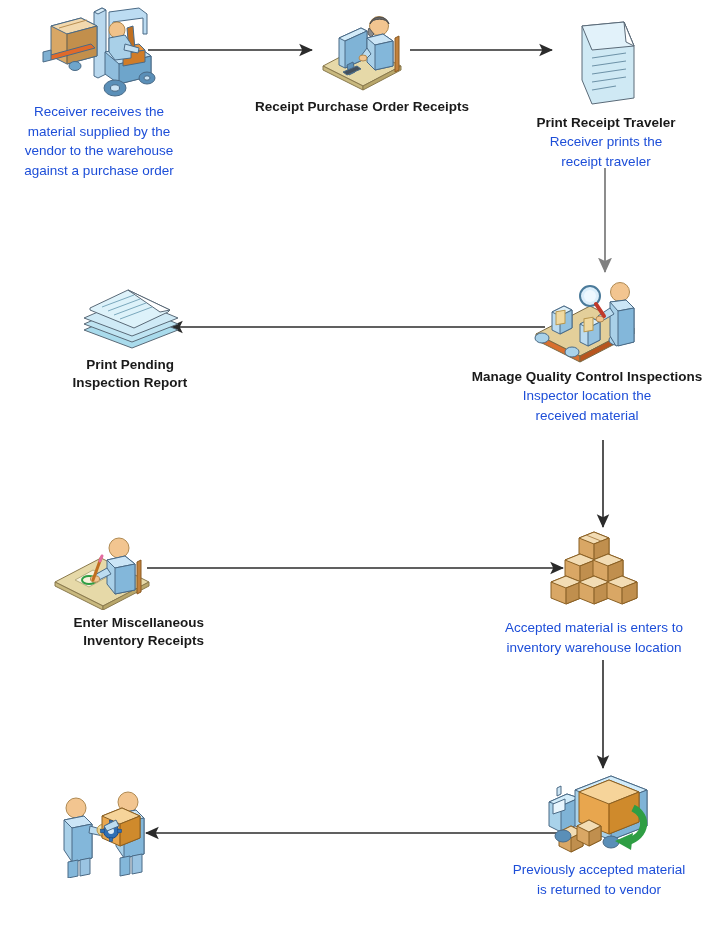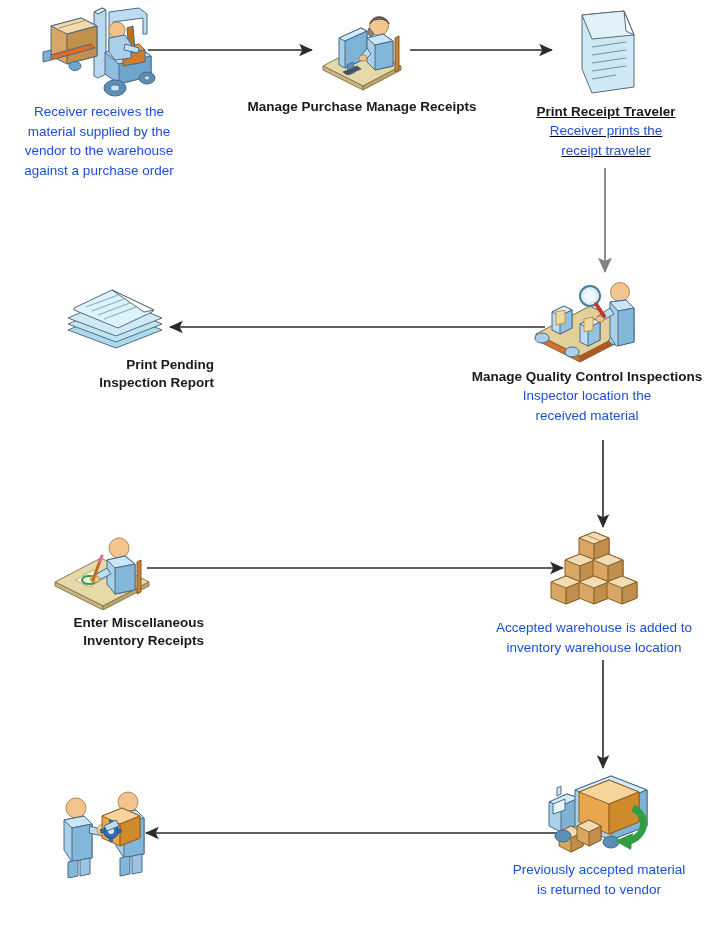--- a/index.html
+++ b/index.html
@@ -160,24 +160,24 @@
         <path d="M50,30 L66,26 L76,33 L76,58 L58,62 L50,54 Z" fill="#a9d0e8"></path>
         <path d="M50,30 L66,26 L76,33 L58,37 Z" fill="#cbe5f6"></path>
         <path d="M58,37 L76,33 L76,58 L58,62 Z" fill="#83b7da"></path>
 
         <path d="M50,40 L44,48 L48,52 L54,46 Z" fill="#bcdcf0"></path>
         <ellipse cx="46" cy="50" rx="4" ry="3" fill="#f2c590" stroke="#b08a52"></ellipse>
 
         <path d="M78,30 L82,28 L82,62 L78,64 Z" fill="#c2813c" stroke="#8a5a22"></path>
       </g>
     </svg>
-    <div class="node-title">Manage Purchase Manage Receipts</div>
-  </div>
-
-  <div class="node" style="left:500px; top:9px; width:212px;text-decoration:underline;">
+    <div class="node-title">Receipt Purchase Order Receipts</div>
+  </div>
+
+  <div class="node" style="left:500px; top:20px; width:212px;">
     <svg class="node-icon" width="76" height="90" viewBox="0 0 76 90">
       <g stroke="#5a6a78" stroke-width="1" stroke-linejoin="round">
         <path d="M14,6 L56,2 L66,26 L66,78 L24,84 L14,60 Z" fill="#cfe9f4"></path>
         <path d="M14,6 L56,2 L66,26 L24,30 Z" fill="#e2f2fa"></path>
         <path d="M56,2 L58,22 L66,26 Z" fill="#ffffff"></path>
         <g stroke="#6e93a8" stroke-width="1.2" fill="none">
           <path d="M24,38 L58,33"></path>
           <path d="M24,46 L58,41"></path>
           <path d="M24,54 L58,49"></path>
           <path d="M24,62 L58,57"></path>
@@ -227,21 +227,21 @@
         <circle cx="58" cy="18" r="10" fill="#dbeefb" stroke="#4a7a9a" stroke-width="2"></circle>
         <circle cx="58" cy="18" r="6" fill="#eef8ff" stroke="none"></circle>
         <path d="M64,26 L72,38" stroke="#c0392b" stroke-width="4" stroke-linecap="round"></path>
       </g>
     </svg>
     <div class="node-title">Manage Quality Control Inspections</div>
     <div class="node-desc">Inspector location the
 received material</div>
   </div>
 
-  <div class="node" style="left:14px; top:286px; width:200px;text-align:right;">
+  <div class="node" style="left:30px; top:286px; width:200px;">
     <svg class="node-icon" width="116" height="66" viewBox="0 0 116 66">
       <g stroke="#5a6a78" stroke-width="1" stroke-linejoin="round">
         <path d="M12,44 L58,24 L106,44 L60,62 Z" fill="#a9dbec"></path>
         <path d="M12,38 L58,18 L106,38 L60,56 Z" fill="#bfe4f2"></path>
         <path d="M12,32 L58,12 L106,32 L60,50 Z" fill="#cfeaf6"></path>
         <path d="M18,22 L56,4 L98,24 L96,26 L62,42 L18,24 Z" fill="#ddf2fa"></path>
         <path d="M56,4 L98,24 L88,26 Z" fill="#ffffff"></path>
         <g stroke="#7aa8bd" stroke-width="1" fill="none">
           <path d="M30,21 L62,9"></path>
           <path d="M36,25 L68,13"></path>
@@ -326,21 +326,21 @@
         </g>
         <g>
           <path d="M62,54 L77,48 L92,54 L92,70 L77,76 L62,70 Z" fill="#d9a765"></path>
           <path d="M62,54 L77,48 L92,54 L77,60 Z" fill="#f2dcb4"></path>
           <path d="M77,60 L92,54 L92,70 L77,76 Z" fill="#c08f4e"></path>
           <path d="M77,60 L77,76" stroke="#9c7338"></path>
         </g>
       </g>
     </svg>
 
-    <div class="node-desc">Accepted warehouse is added to
+    <div class="node-desc">Accepted material is enters to
 inventory warehouse location</div>
   </div>
 
   <div class="node" style="left:470px; top:772px; width:258px;">
     <svg class="node-icon" width="108" height="88" viewBox="0 0 108 88">
       <g stroke="#4a6a86" stroke-width="1" stroke-linejoin="round">
 
         <path d="M4,30 L22,22 L34,26 L34,52 L16,60 L4,54 Z" fill="#a9d2ea"></path>
         <path d="M4,30 L22,22 L34,26 L16,34 Z" fill="#d2ecfa"></path>
         <path d="M16,34 L34,26 L34,52 L16,60 Z" fill="#7fb3d6"></path>

